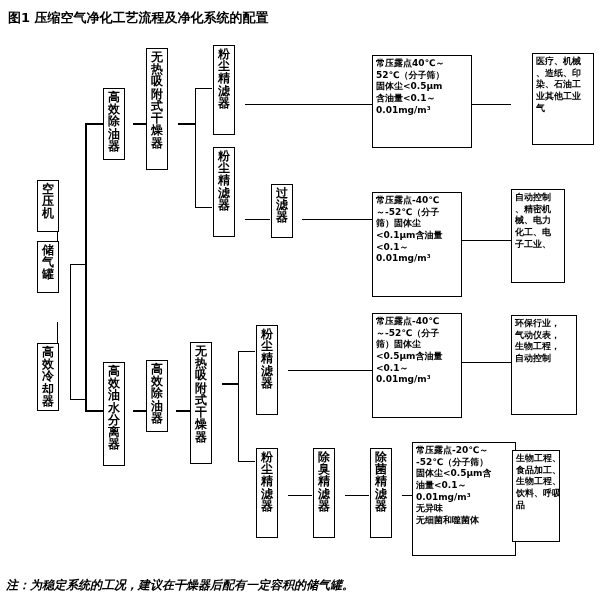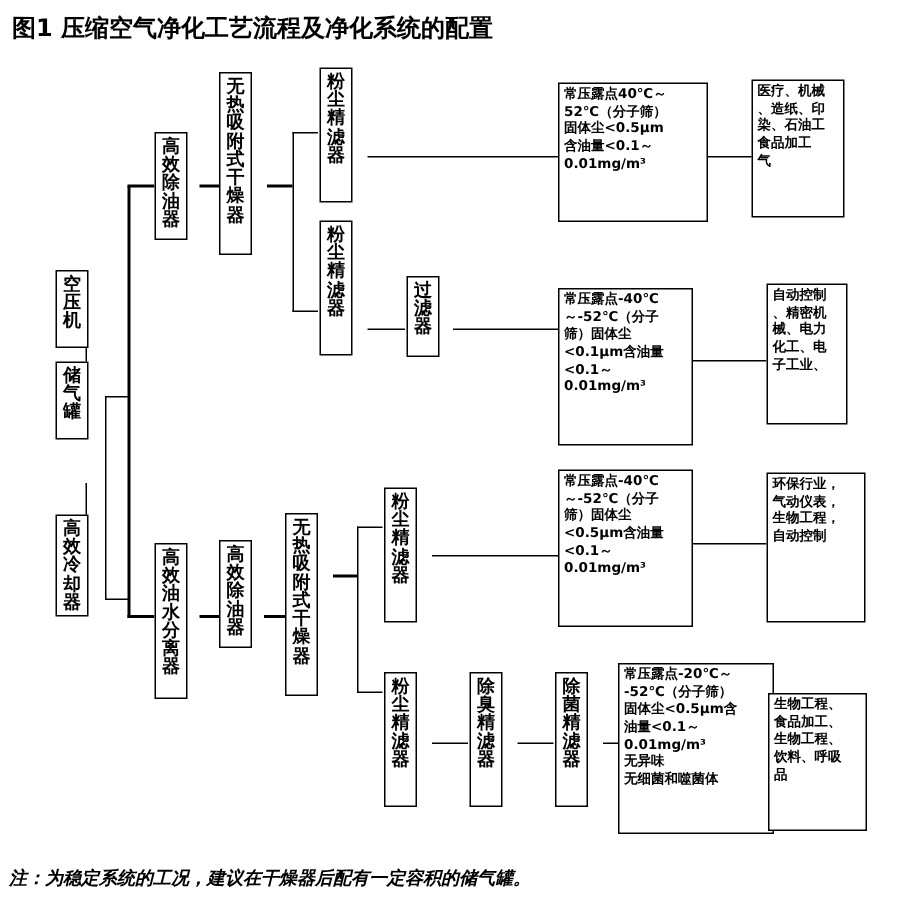--- a/index.html
+++ b/index.html
@@ -4,21 +4,21 @@
 <style>
   html,body{margin:0;padding:0;background:#fff;}
   body{
     width:600px;height:612px;position:relative;overflow:hidden;
     font-family:"DejaVu Sans","Liberation Sans",sans-serif;
     color:#000;
   }
   
   #title{
     position:absolute;left:8px;top:9px;
-    font-size:16px;font-weight:bold;letter-spacing:0px;white-space:nowrap;
+    font-size:13px;font-weight:bold;letter-spacing:0px;white-space:nowrap;
   }
   #note{
     position:absolute;left:6px;top:577px;
     font-size:12px;font-weight:bold;white-space:nowrap;font-style:italic;
   }
 
   
   .box{position:absolute;box-sizing:border-box;border:1px solid #000;background:#fff;}
 
   
@@ -269,44 +269,44 @@
 <div class="box tbox" style="left:412px;top:442px;width:104px;height:114px;">
   <span class="ln">常压露点-20℃～</span>
   <span class="ln">-52℃（分子筛）</span>
   <span class="ln">固体尘&lt;0.5μm含</span>
   <span class="ln">油量&lt;0.1～</span>
   <span class="ln">0.01mg/m³</span>
   <span class="ln">无异味</span>
   <span class="ln">无细菌和噬菌体</span>
 </div>
 
-<div class="box tbox" style="left:501px;top:53px;width:62px;height:92px;">
+<div class="box tbox" style="left:532px;top:53px;width:62px;height:92px;">
   <span class="ln">医疗、机械</span>
   <span class="ln">、造纸、印</span>
   <span class="ln">染、石油工</span>
-  <span class="ln">食品加工</span>
+  <span class="ln">业其他工业</span>
   <span class="ln">气</span>
 </div>
 
 <div class="box tbox" style="left:511px;top:189px;width:54px;height:94px;">
   <span class="ln">自动控制</span>
   <span class="ln">、精密机</span>
   <span class="ln">械、电力</span>
   <span class="ln">化工、电</span>
   <span class="ln">子工业、</span>
 </div>
 
 <div class="box tbox" style="left:511px;top:315px;width:66px;height:100px;">
   <span class="ln">环保行业，</span>
   <span class="ln">气动仪表，</span>
   <span class="ln">生物工程，</span>
   <span class="ln">自动控制</span>
 </div>
 
-<div class="box tbox" style="left:512px;top:462px;width:66px;height:92px;">
+<div class="box tbox" style="left:512px;top:450px;width:48px;height:92px;">
   <span class="ln">生物工程、</span>
   <span class="ln">食品加工、</span>
   <span class="ln">生物工程、</span>
   <span class="ln">饮料、呼吸</span>
   <span class="ln">品</span>
 </div>
 
 <div id="note">注：为稳定系统的工况，建议在干燥器后配有一定容积的储气罐。</div>
 
 </body></html>

